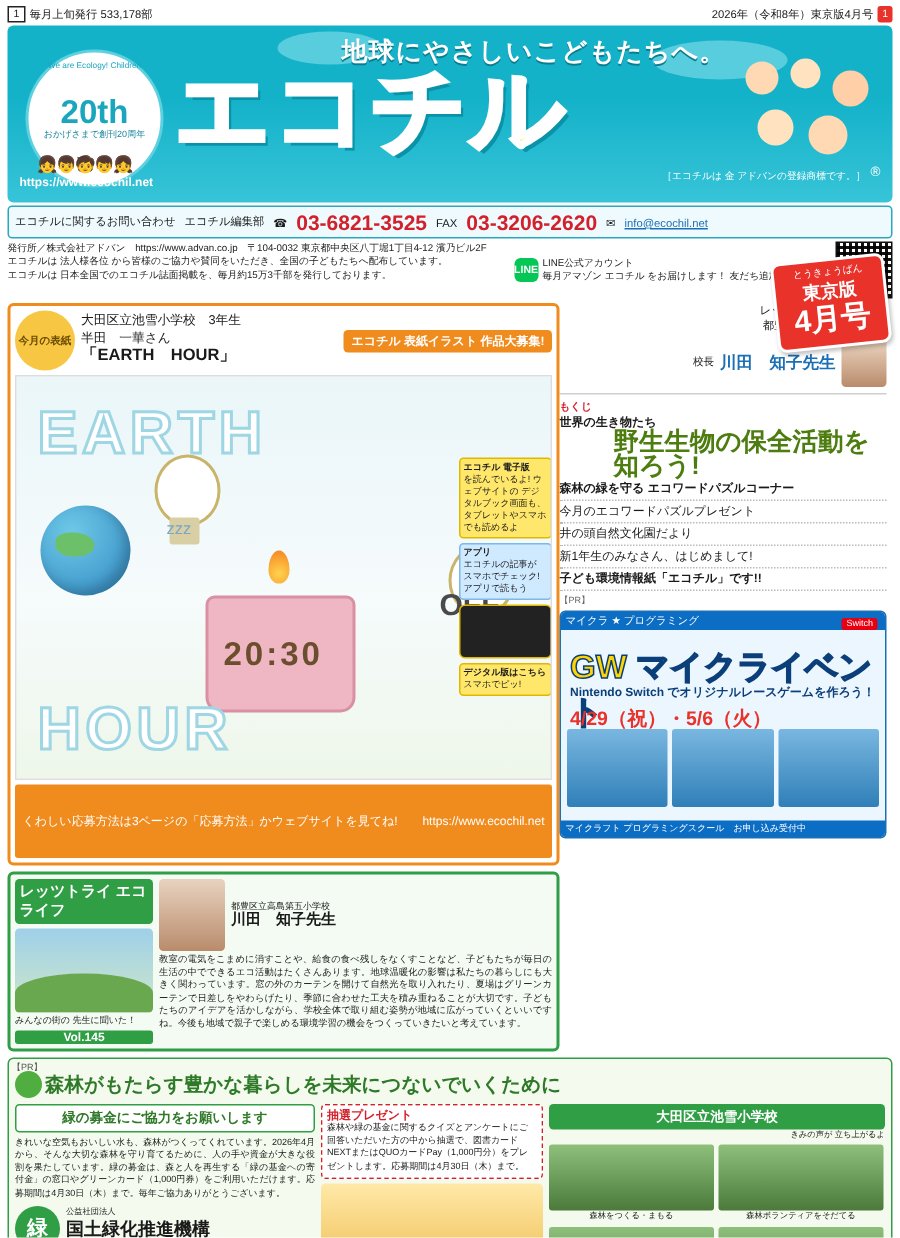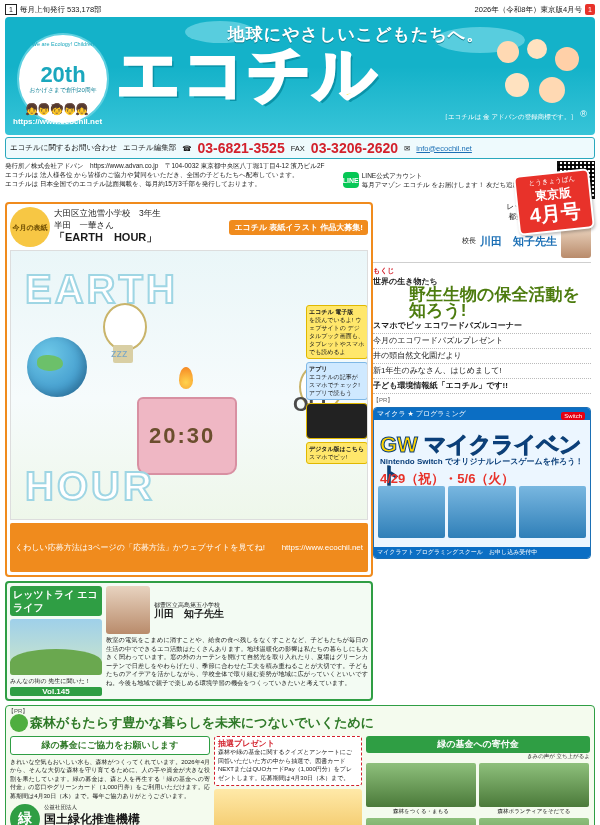--- a/index.html
+++ b/index.html
@@ -358,21 +358,21 @@
       <div class="r-teacher">
         <span style="font-size:7px">校長</span>
         <span class="nm">川田　知子先生</span>
         <span class="av"></span>
       </div>
 
       <div class="toc">
         <div class="lead">もくじ</div>
         <div style="font-size:8px;font-weight:bold">世界の生き物たち</div>
         <div class="big">野生生物の保全活動を知ろう!</div>
-        <div class="it b">スマホでピッ エコワードパズルコーナー</div>
+        <div class="it b">森林の緑を守る エコワードパズルコーナー</div>
         <div class="it">今月のエコワードパズルプレゼント</div>
         <div class="it">井の頭自然文化園だより</div>
         <div class="it">新1年生のみなさん、はじめまして!</div>
         <div class="it b">子ども環境情報紙「エコチル」です!!</div>
         <div class="pr-tag">【PR】</div>
       </div>
 
       <div class="adbox">
         <div class="ad-top">マイクラ ★ プログラミング</div>
         <div class="ad-switch">Switch</div>
@@ -412,21 +412,21 @@
         <div class="pr-gift">
           <div class="h">抽選プレゼント</div>
           <div>森林や緑の基金に関するクイズとアンケートにご回答いただいた方の中から抽選で、図書カードNEXTまたはQUOカードPay（1,000円分）をプレゼントします。応募期間は4月30日（木）まで。</div>
         </div>
         <div class="pr-card"></div>
         <div style="font-size:6px;color:#d3212c;margin-top:2px;">5月9日（土）・10日（日）開催 見逃せ！
 みどりと人とのあるフェスティバル</div>
       </div>
 
       <div class="pr-c3">
-        <div class="pr-use-title">緑の基金への寄付金</div>
+        <div class="pr-use-title">大田区立池雪小学校</div>
         <div style="font-size:5.5px;text-align:right;">きみの声が 立ち上がるよ</div>
         <div class="pr-grid">
           <div class="pr-ph">
               <div class="im"></div>
               <div class="cp">森林をつくる・まもる</div>
             </div>
           <div class="pr-ph">
               <div class="im"></div>
               <div class="cp">森林ボランティアをそだてる</div>
             </div>

